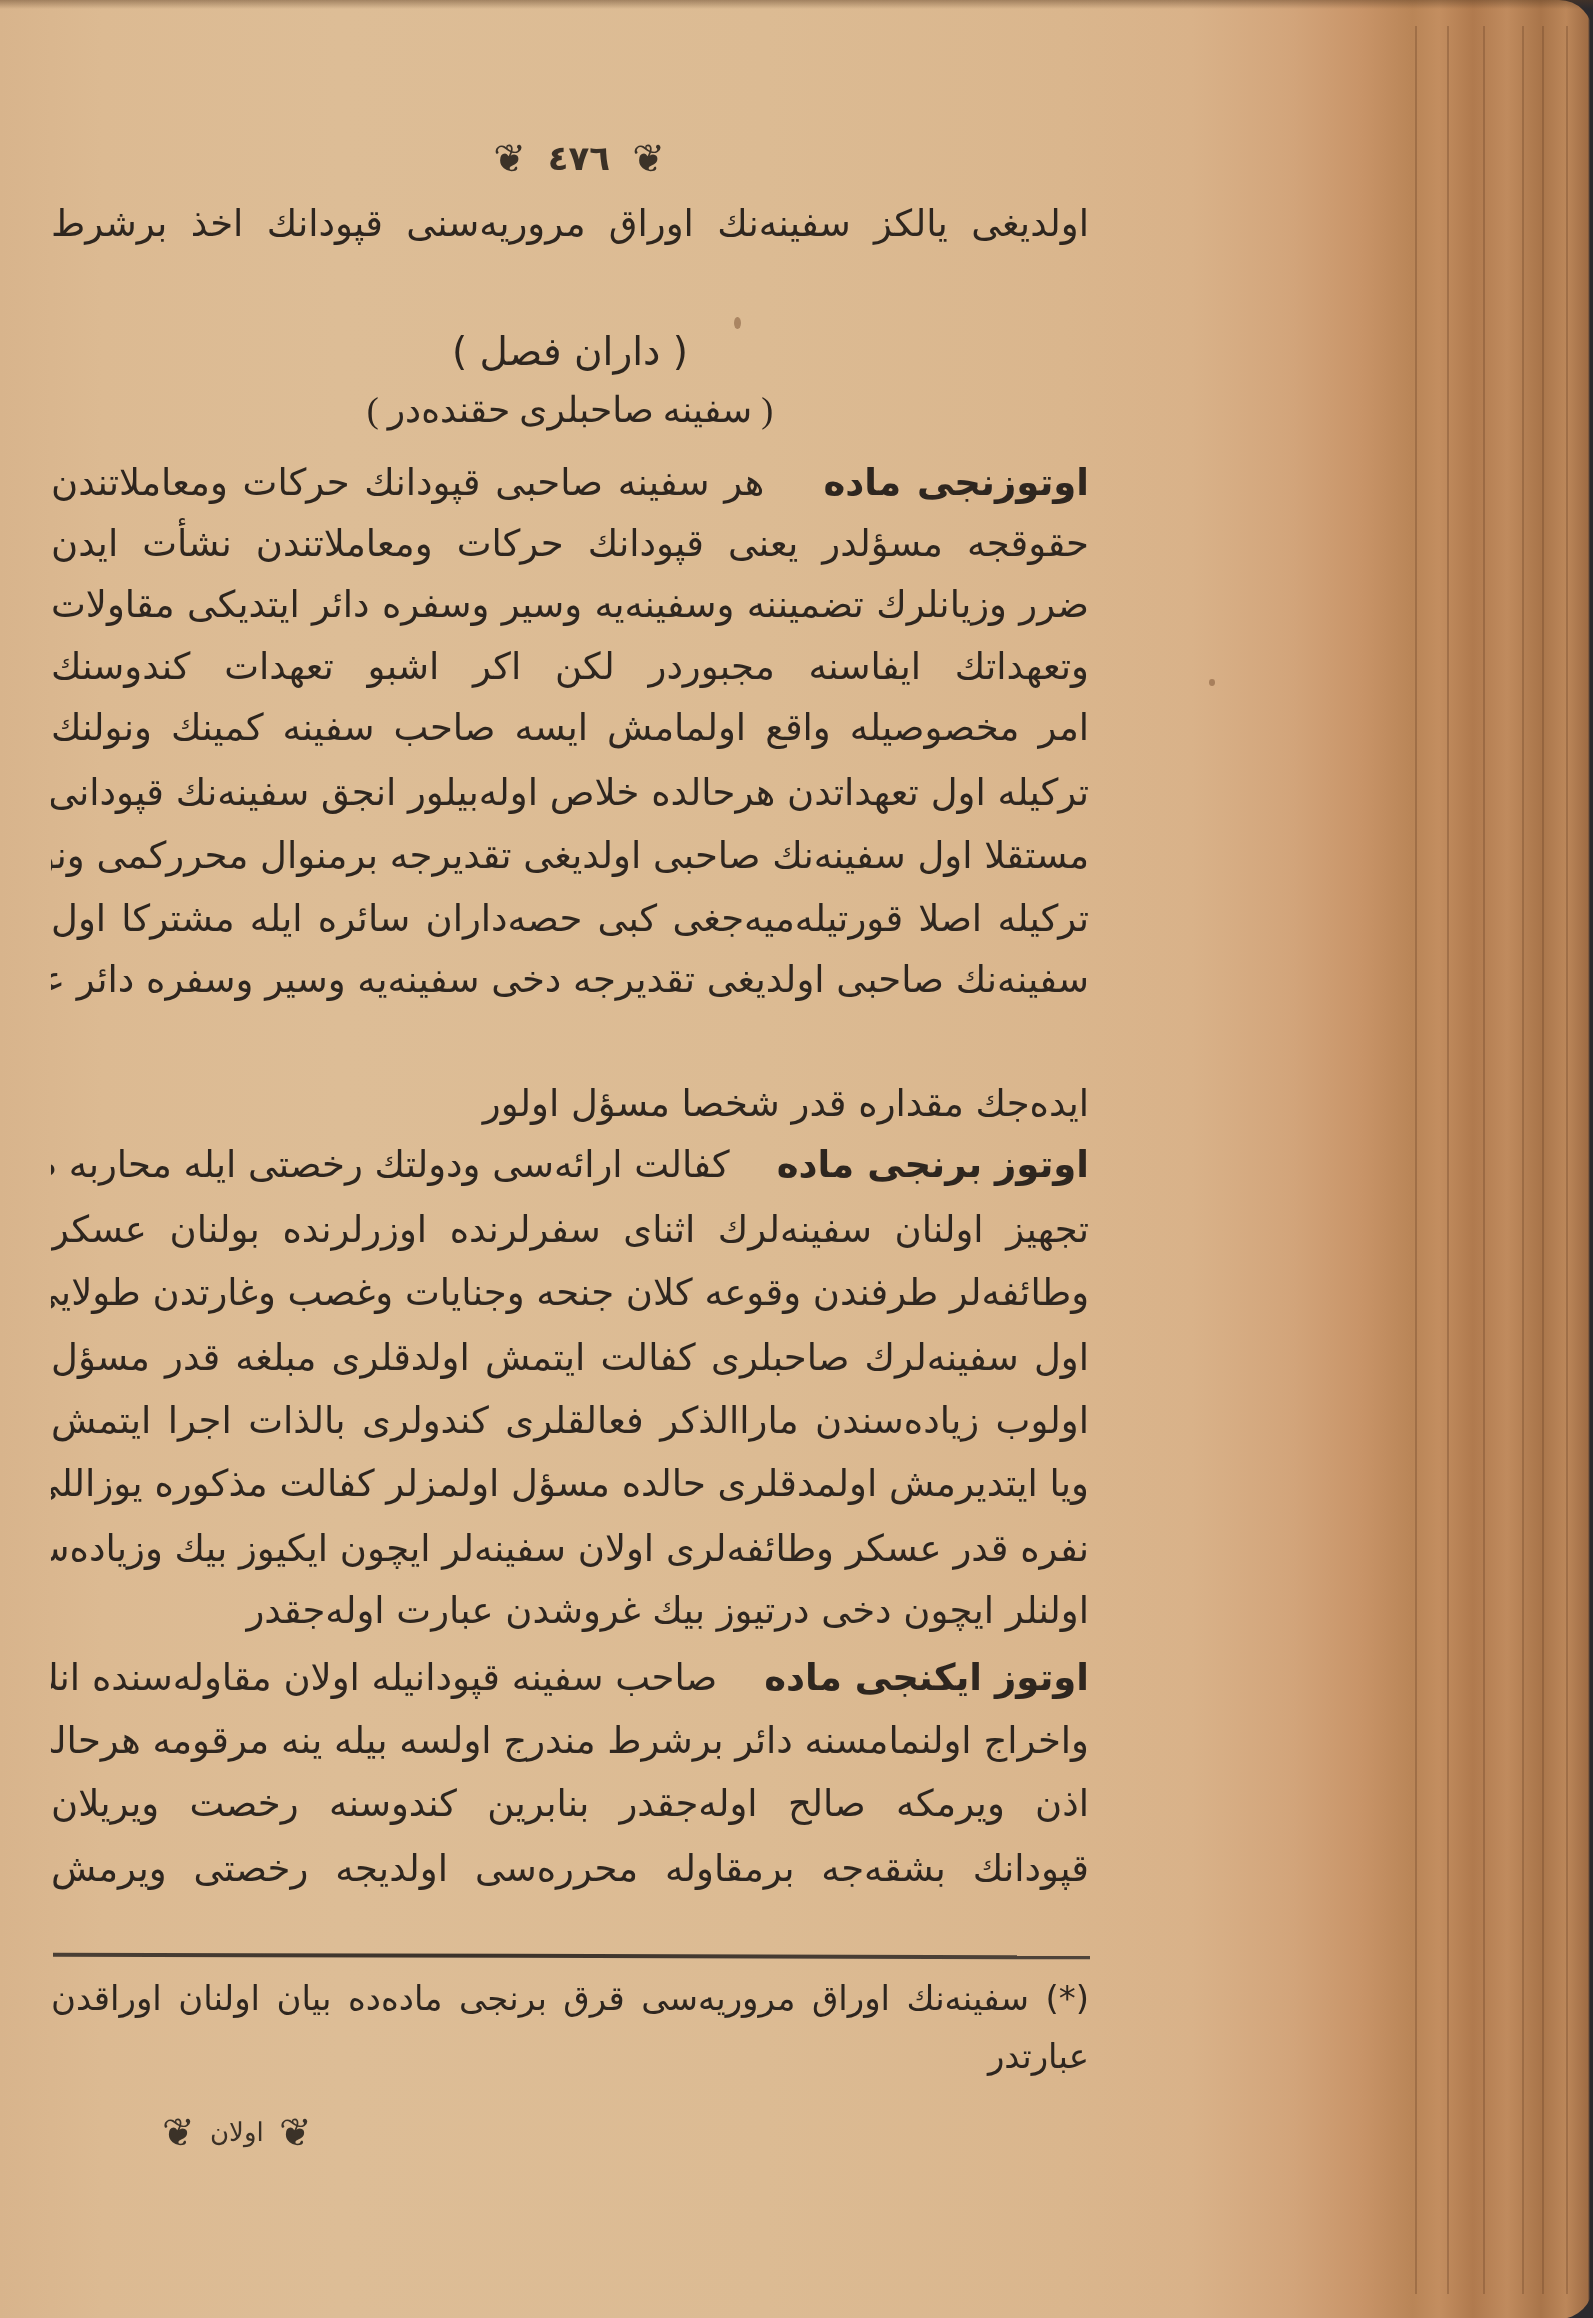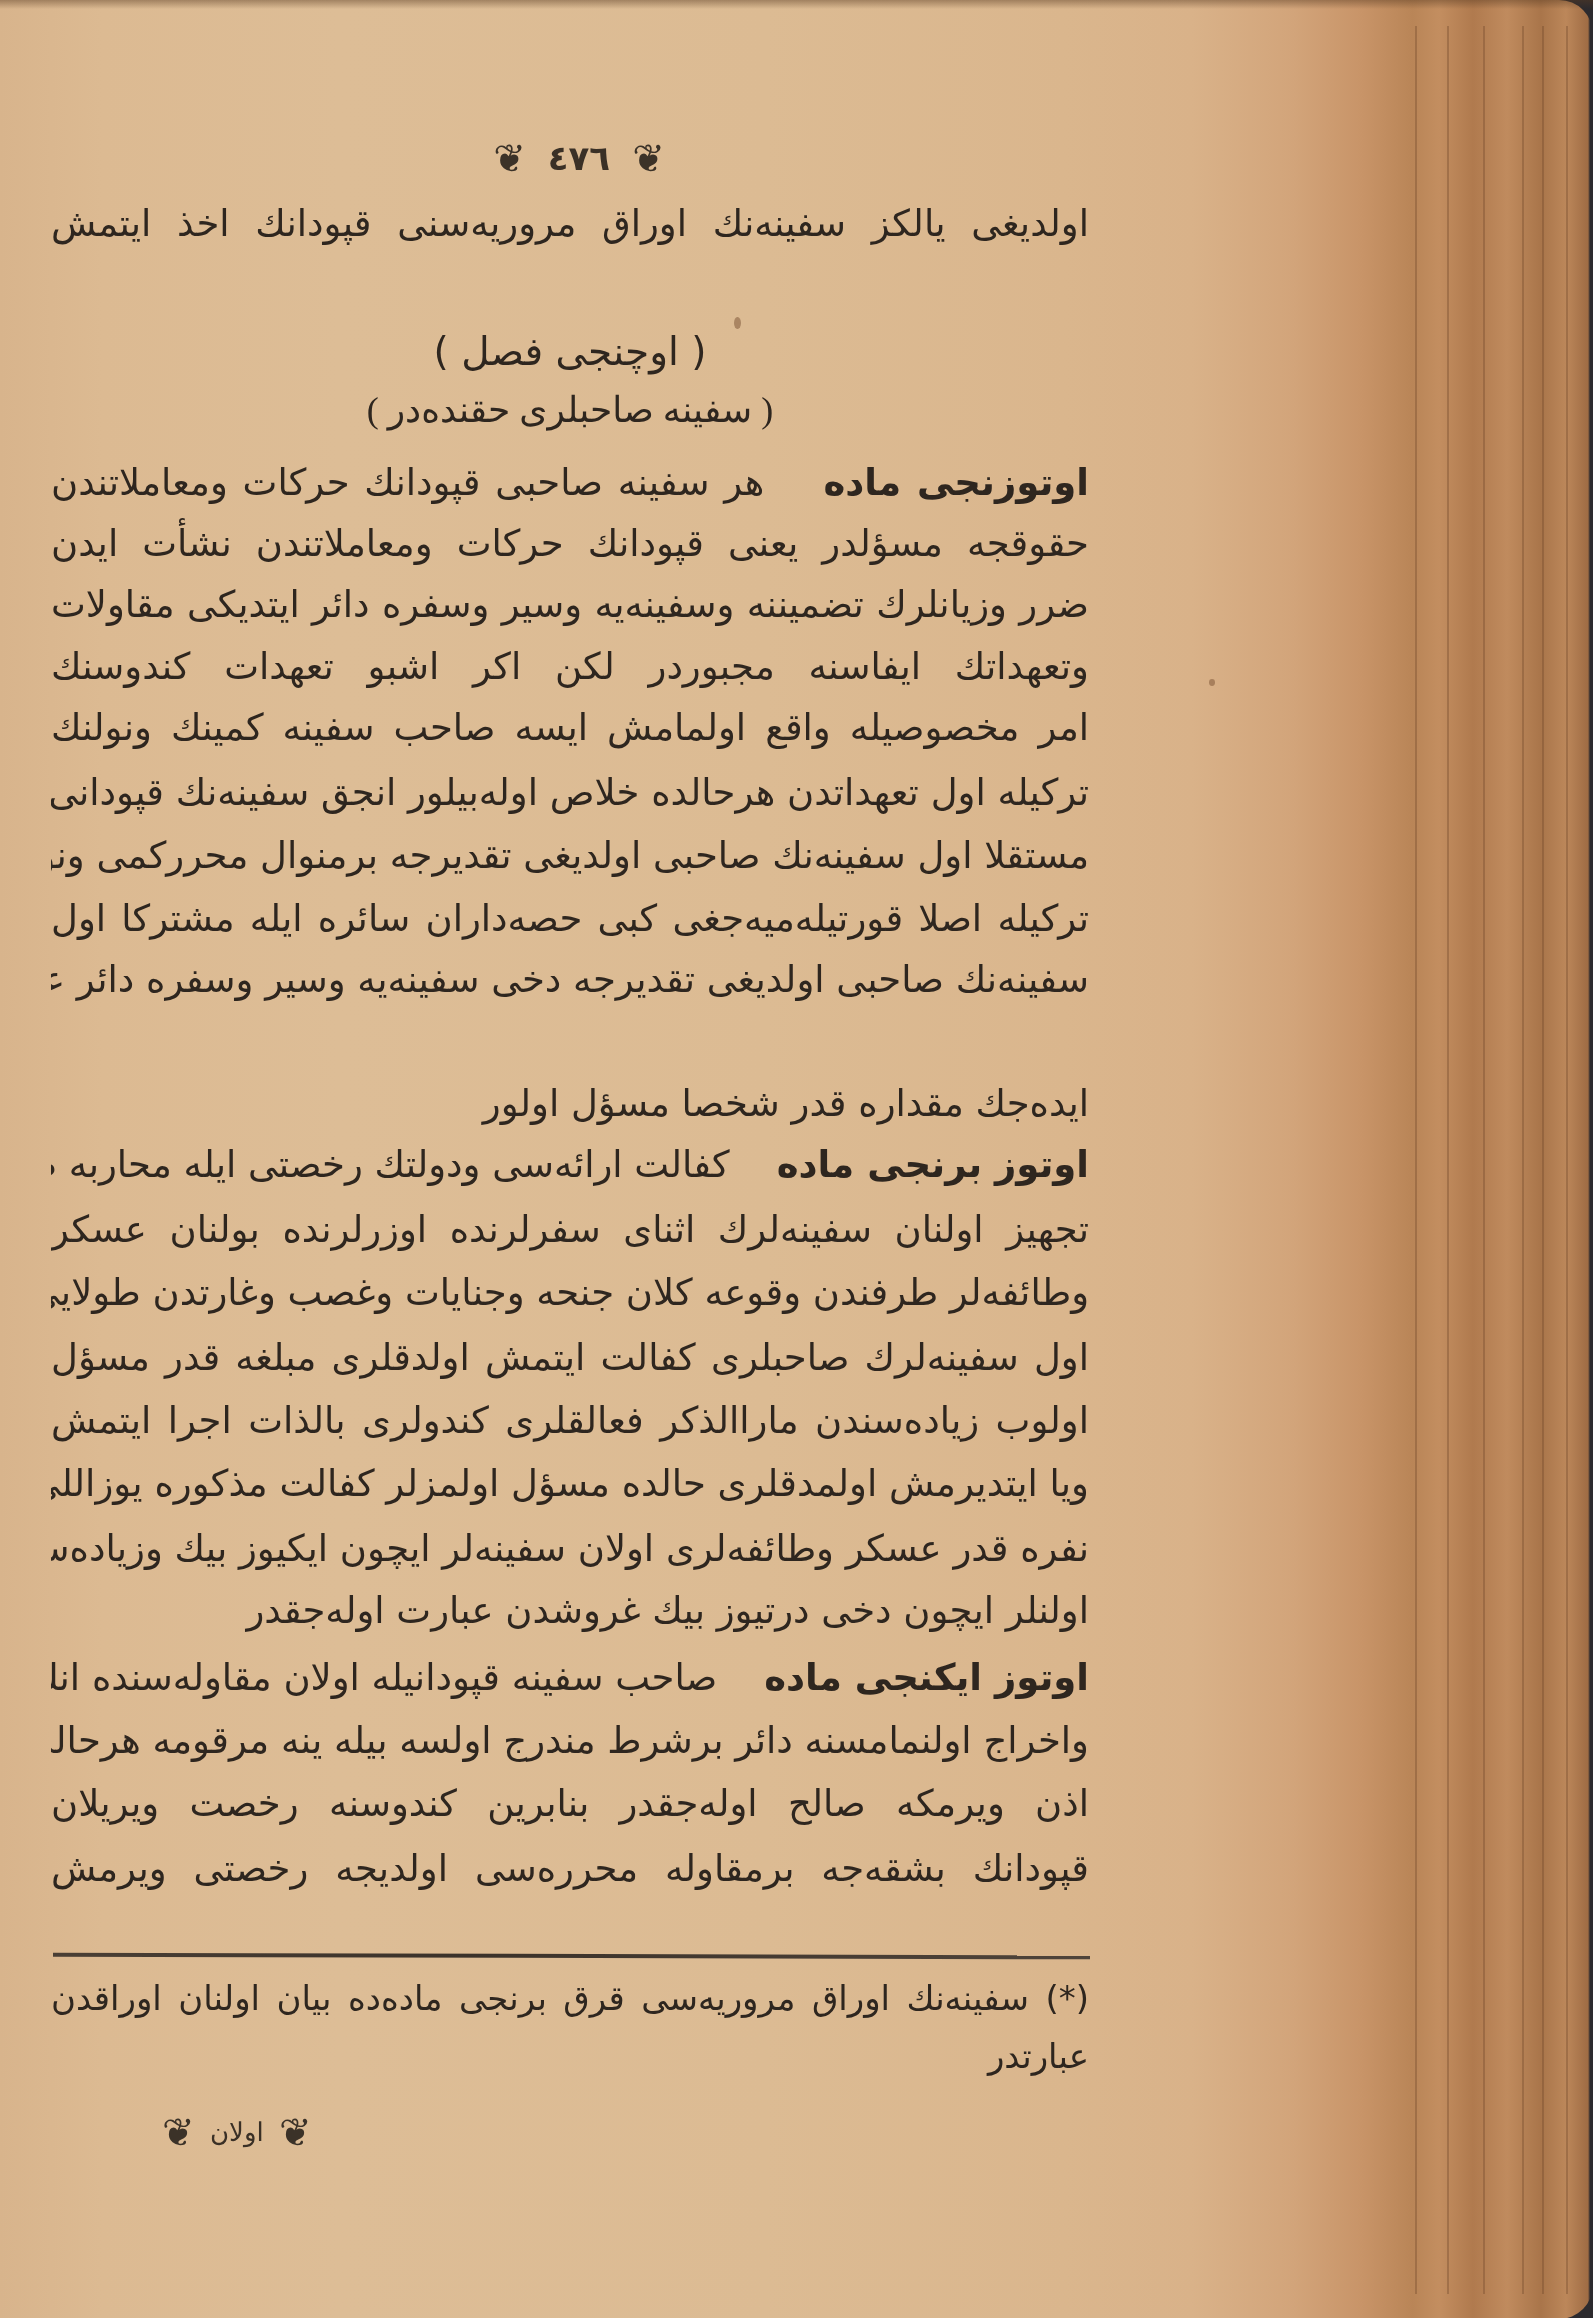--- a/index.html
+++ b/index.html
@@ -118,23 +118,23 @@
 
   <div class="stain" style="left:734px;top:317px;width:6.8px;height:12px;"></div>
   <div class="stain" style="left:1209px;top:679px;width:6px;height:6.8px;"></div>
 
   <div class="header">
     <span class="ornament">❦</span>
     <span class="page-number">٤٧٦</span>
     <span class="ornament">❦</span>
   </div>
 
-  <div class="line" style="top:194px">اولدیغی یالکز سفینه‌نك اوراق مروریه‌سنی قپودانك اخذ ایتمش</div>
+  <div class="line" style="top:194px">اولدیغی یالکز سفینه‌نك اوراق مروریه‌سنی قپودانك اخذ برشرط</div>
 
-  <div class="line center" style="top:322px;font-size:39px;">( اوچنجی فصل )</div>
+  <div class="line center" style="top:322px;font-size:39px;">( داران فصل )</div>
   <div class="line center" style="top:380px;font-size:36px;font-family:Liberation Serif, serif;">( سفینه صاحبلری حقنده‌در )</div>
 
   <div class="line" style="top:453px">
     <span class="article-label">اوتوزنجی ماده</span>&nbsp;&nbsp;&nbsp;
     <span>هر سفینه صاحبی قپودانك حرکات ومعاملاتندن</span>
   </div>
   <div class="line" style="top:514px">حقوقجه مسؤلدر یعنی قپودانك حرکات ومعاملاتندن نشأت ایدن</div>
   <div class="line" style="top:575px">ضرر وزیانلرك تضمیننه وسفینه‌یه وسیر وسفره دائر ایتدیکی مقاولات</div>
   <div class="line" style="top:637px">وتعهداتك ایفاسنه مجبوردر لکن اکر اشبو تعهدات کندوسنك</div>
   <div class="line" style="top:698px">امر مخصوصیله واقع اولمامش ایسه صاحب سفینه کمینك ونولنك</div>

